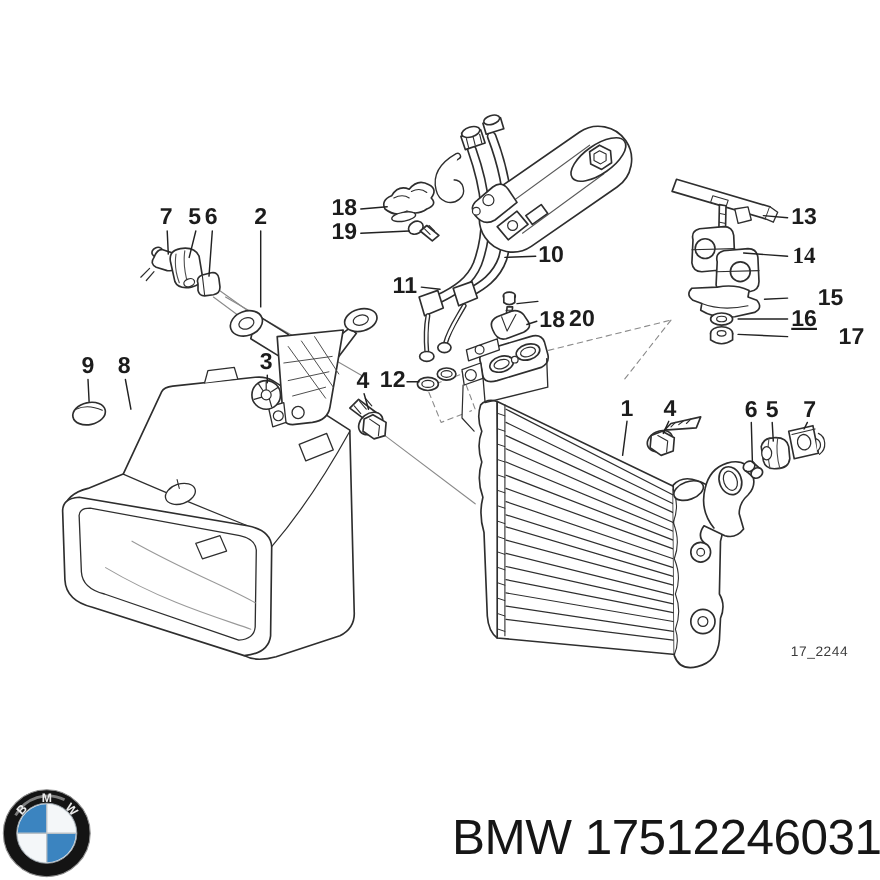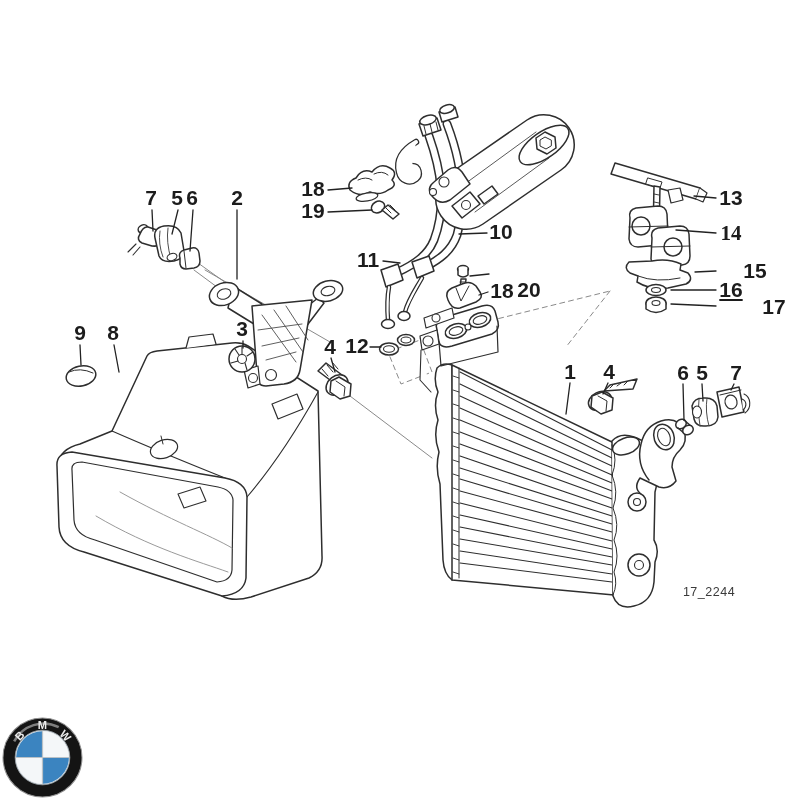--- a/index.html
+++ b/index.html
@@ -329,31 +329,34 @@
       <div class="callout" style="left: 242px; top: 329px;">3</div>
       <div class="callout" style="left: 330px; top: 347px;">4</div>
       <div class="callout" style="left: 357px; top: 346px;">12</div>
       <div class="callout" style="left: 570px; top: 372px;">1</div>
       <div class="callout" style="left: 609px; top: 372px;">4</div>
       <div class="callout" style="left: 683px; top: 373px;">6</div>
       <div class="callout" style="left: 702px; top: 373px;">5</div>
       <div class="callout" style="left: 736px; top: 373px;">7</div>
     </div>
 
-  <div class="drawing-code" id="drawing-code" style="left: 709px; top: 592px;">17_2244</div>
+  <div class="drawing-code" id="drawing-code" style="left: 745px; top: 592px;">17_2244</div>
 
   <svg class="roundel" viewBox="0 0 80 80">
     <circle cx="40" cy="40" r="39" fill="#141414" stroke="#8f8f8f" stroke-width="1"></circle>
     <circle cx="40" cy="40" r="27" fill="#dfe5e9" stroke="#9aa2a8" stroke-width=".8"></circle>
     <path d="M40,40 L14,40 A26,26 0 0 1 40,14 Z" fill="#3b84c0"></path>
     <path d="M40,40 L40,14 A26,26 0 0 1 66,40 Z" fill="#f4f7f9"></path>
     <path d="M40,40 L66,40 A26,26 0 0 1 40,66 Z" fill="#3b84c0"></path>
     <path d="M40,40 L40,66 A26,26 0 0 1 14,40 Z" fill="#f4f7f9"></path>
     <path d="M14,40 L66,40 M40,14 L40,66" stroke="#b9c1c7" stroke-width="1.2"></path>
     <path d="M12,24 A33,33 0 0 1 56,10" stroke="rgba(255,255,255,.45)" stroke-width="2.5" fill="none"></path>
     <g fill="#ececec" font-family="Liberation Sans, sans-serif" font-size="11" font-weight="bold" text-anchor="middle" stroke="none">
       <text x="18" y="22" transform="rotate(-47 18 19)">B</text>
       <text x="40" y="12">M</text>
       <text x="62" y="22" transform="rotate(47 62 19)">W</text>
     </g>
   </svg>
 
+  <div class="footer-partnum">
+    <span>BMW</span><span> </span><span>17512246031</span>
+  </div>
 </div>
 
 </body></html>

